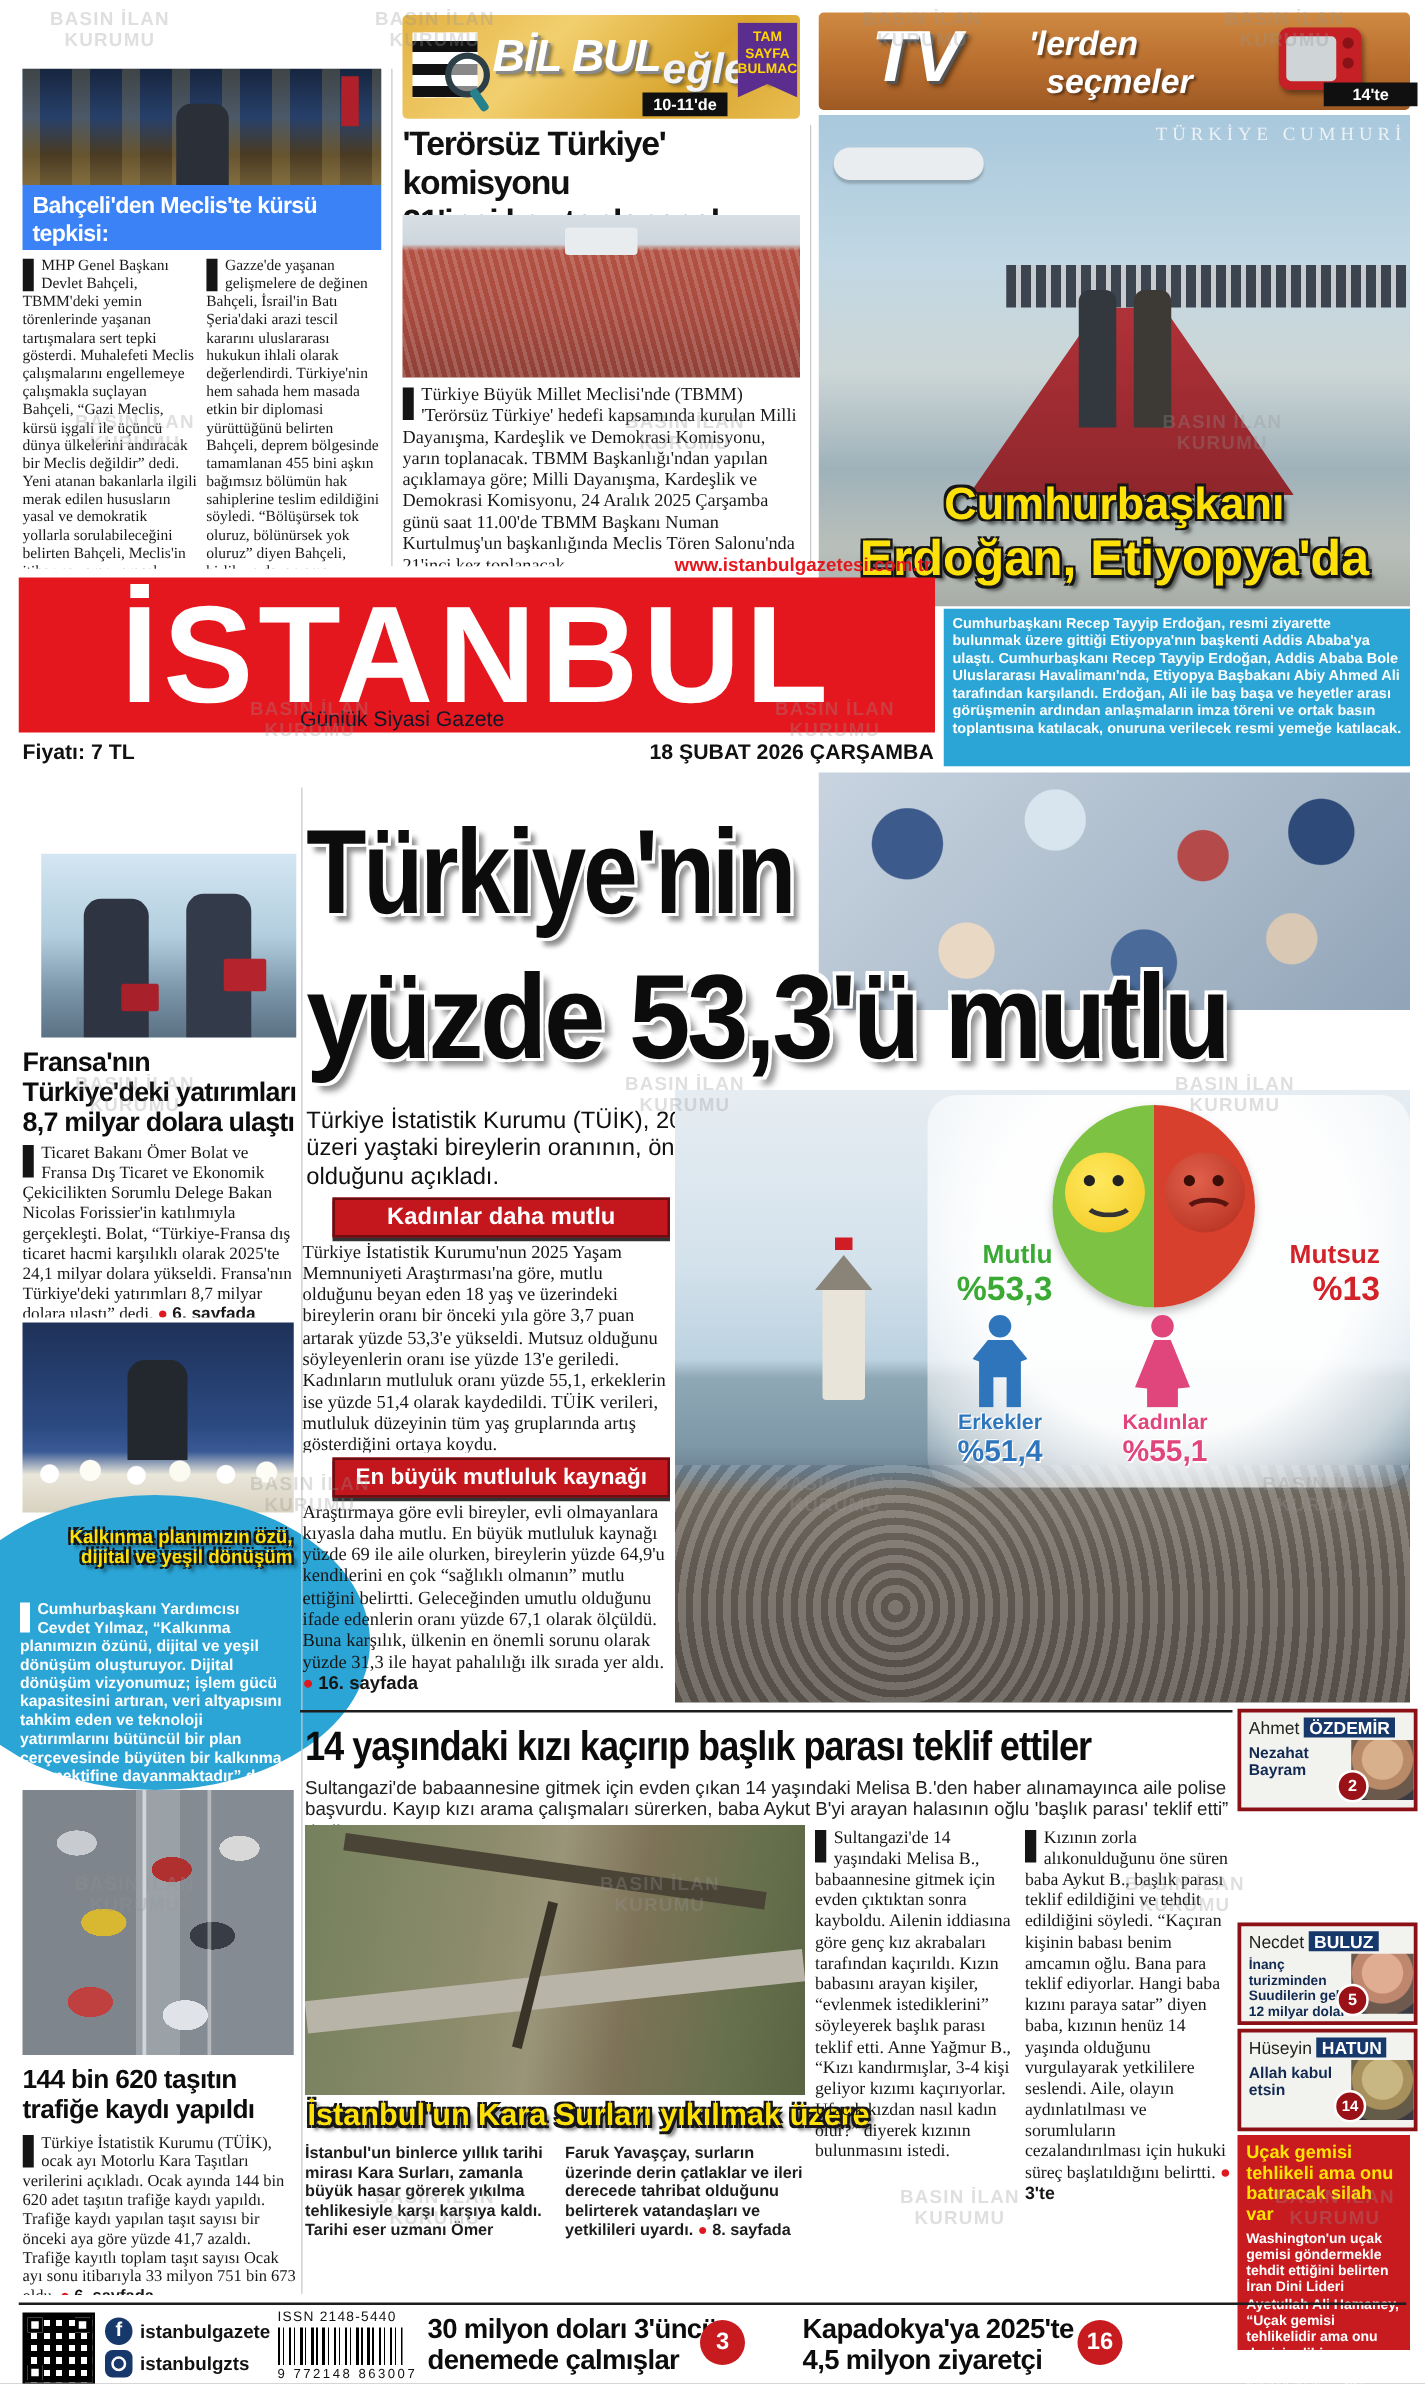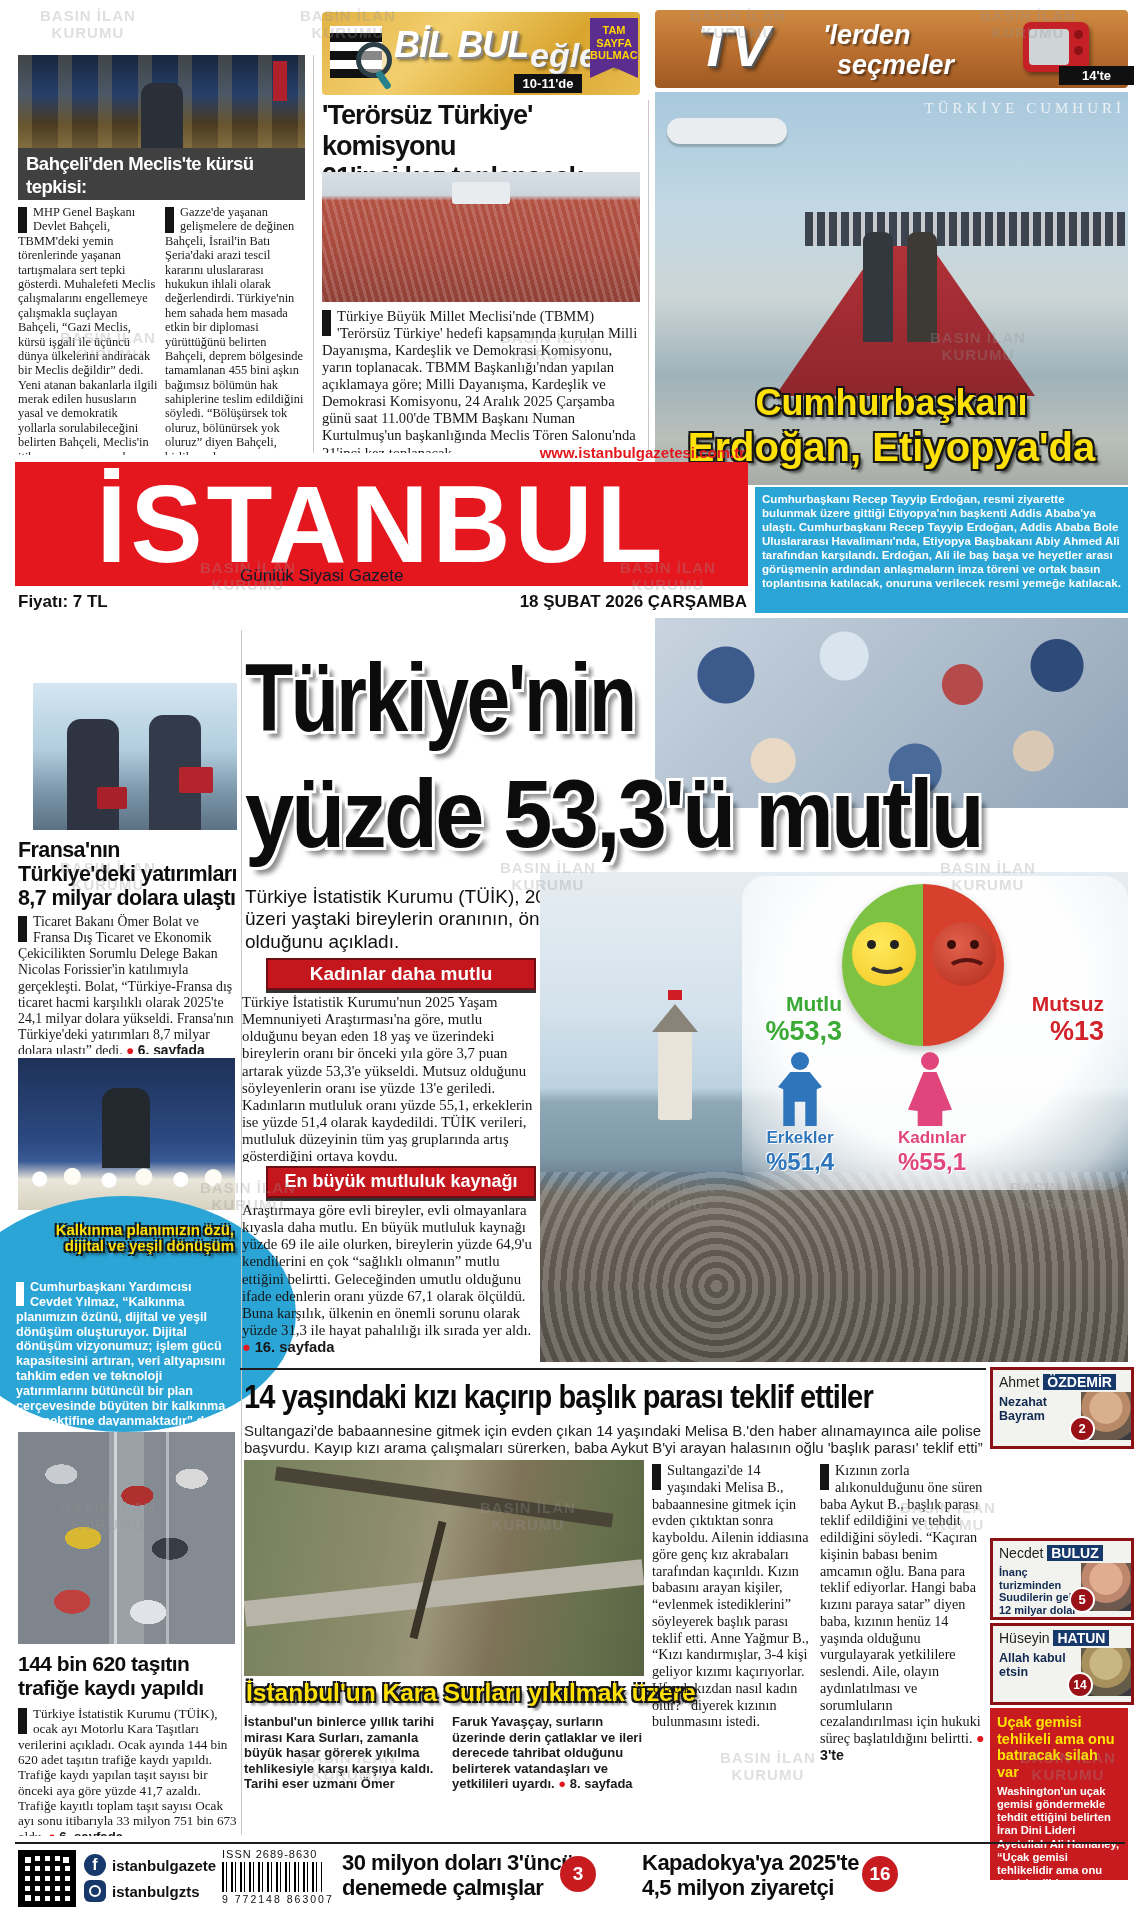--- a/index.html
+++ b/index.html
@@ -74,21 +74,21 @@
 </head>
 <body>
 
 <div id="page">
 
   <div class="abs ph" style="left:18px;top:55px;width:287px;height:93px;background:linear-gradient(180deg,#17263f 0%,#27406a 42%,#4a3b22 74%,#6e5b36 100%)">
     <div class="abs" style="left:0;top:0;width:100%;height:100%;background:repeating-linear-gradient(90deg,rgba(205,175,95,.22) 0 14px,transparent 14px 40px)"></div>
     <div class="abs" style="left:123px;top:28px;width:42px;height:65px;background:#2a2f38;border-radius:12px 12px 0 0"></div>
     <div class="abs" style="left:255px;top:6px;width:14px;height:40px;background:#b0202a"></div>
   </div>
-  <div class="abs" style="left:18px;top:148px;width:287px;height:52px;background:#404040;color:#fff;font-weight:bold;font-size:18.5px;line-height:1.22;padding:5px 0 0 8px;box-sizing:border-box;letter-spacing:-0.5px">
+  <div class="abs" style="left:18px;top:148px;width:287px;height:52px;background:#3b82f6;color:#fff;font-weight:bold;font-size:18.5px;line-height:1.22;padding:5px 0 0 8px;box-sizing:border-box;letter-spacing:-0.5px">
     <div>Bahçeli'den Meclis'te kürsü tepkisi:</div>
     <div>Gazi Meclis üçüncü dünya ülkesi değildir</div>
   </div>
   <div class="abs serif" style="left:18px;top:205px;width:140px;height:250px;font-size:12.4px;line-height:1.16;color:#1a1a1a;overflow:hidden">
     <span class="sq"></span><span>MHP Genel Başkanı Devlet Bahçeli, TBMM'deki yemin törenlerinde yaşanan tartışmalara sert tepki gösterdi. Muhalefeti Meclis çalışmalarını engellemeye çalışmakla suçlayan Bahçeli, “Gazi Meclis, kürsü işgali ile üçüncü dünya ülkelerini andıracak bir Meclis değildir” dedi. Yeni atanan bakanlarla ilgili merak edilen hususların yasal ve demokratik yollarla sorulabileceğini belirten Bahçeli, Meclis'in itibarına zarar verecek eylemlerin kabul edilemez olduğunu vurguladı.</span>
   </div>
   <div class="abs serif" style="left:165px;top:205px;width:140px;height:250px;font-size:12.4px;line-height:1.16;color:#1a1a1a;overflow:hidden">
     <span class="sq"></span><span>Gazze'de yaşanan gelişmelere de değinen Bahçeli, İsrail'in Batı Şeria'daki arazi tescil kararını uluslararası hukukun ihlali olarak değerlendirdi. Türkiye'nin hem sahada hem masada etkin bir diplomasi yürüttüğünü belirten Bahçeli, deprem bölgesinde tamamlanan 455 bini aşkın bağımsız bölümün hak sahiplerine teslim edildiğini söyledi. “Bölüşürsek tok oluruz, bölünürsek yok oluruz” diyen Bahçeli, birlik ve dayanışma çağrısında bulundu.</span>
      
   </div>
@@ -320,21 +320,21 @@
   <div class="abs" style="left:84px;top:1854px;display:flex;align-items:center;gap:6px">
     <span style="width:22px;height:22px;border-radius:50%;background:#17386b;color:#fff;font-weight:bold;text-align:center;line-height:22px;display:inline-block">f</span>
     <b style="font-size:15px;color:#111">istanbulgazete</b>
   </div>
   <div class="abs" style="left:84px;top:1880px;display:flex;align-items:center;gap:6px">
     <span style="width:22px;height:22px;border-radius:6px;background:#17386b;display:inline-block;position:relative">
       <span style="position:absolute;left:5px;top:5px;width:12px;height:12px;border:2px solid #fff;border-radius:50%;box-sizing:border-box"></span>
     </span>
     <b style="font-size:15px;color:#111">istanbulgzts</b>
   </div>
-  <div class="abs" style="left:222px;top:1848px;font-size:11px;color:#111;letter-spacing:1px">ISSN 2689-8630</div>
+  <div class="abs" style="left:222px;top:1848px;font-size:11px;color:#111;letter-spacing:1px">ISSN 2148-5440</div>
   <div class="abs" style="left:222px;top:1862px;width:100px;height:30px;background:repeating-linear-gradient(90deg,#000 0 2px,#fff 2px 4px,#000 4px 5px,#fff 5px 9px)"></div>
   <div class="abs" style="left:222px;top:1893px;font-size:10.5px;color:#111;letter-spacing:2px">9 772148 863007</div>
   <div class="abs" style="left:342px;top:1850px;font-weight:bold;font-size:22px;line-height:1.15;color:#0c0c0c;letter-spacing:-0.5px">
     <div>30 milyon doları 3'üncü</div>
     <div>denemede çalmışlar</div>
   </div>
   <div class="abs redcirc" style="left:560px;top:1856px;width:36px;height:36px;font-size:19px;line-height:36px">3</div>
   <div class="abs" style="left:642px;top:1850px;font-weight:bold;font-size:22px;line-height:1.15;color:#0c0c0c;letter-spacing:-0.5px">
     <div>Kapadokya'ya 2025'te</div>
     <div>4,5 milyon ziyaretçi</div>

